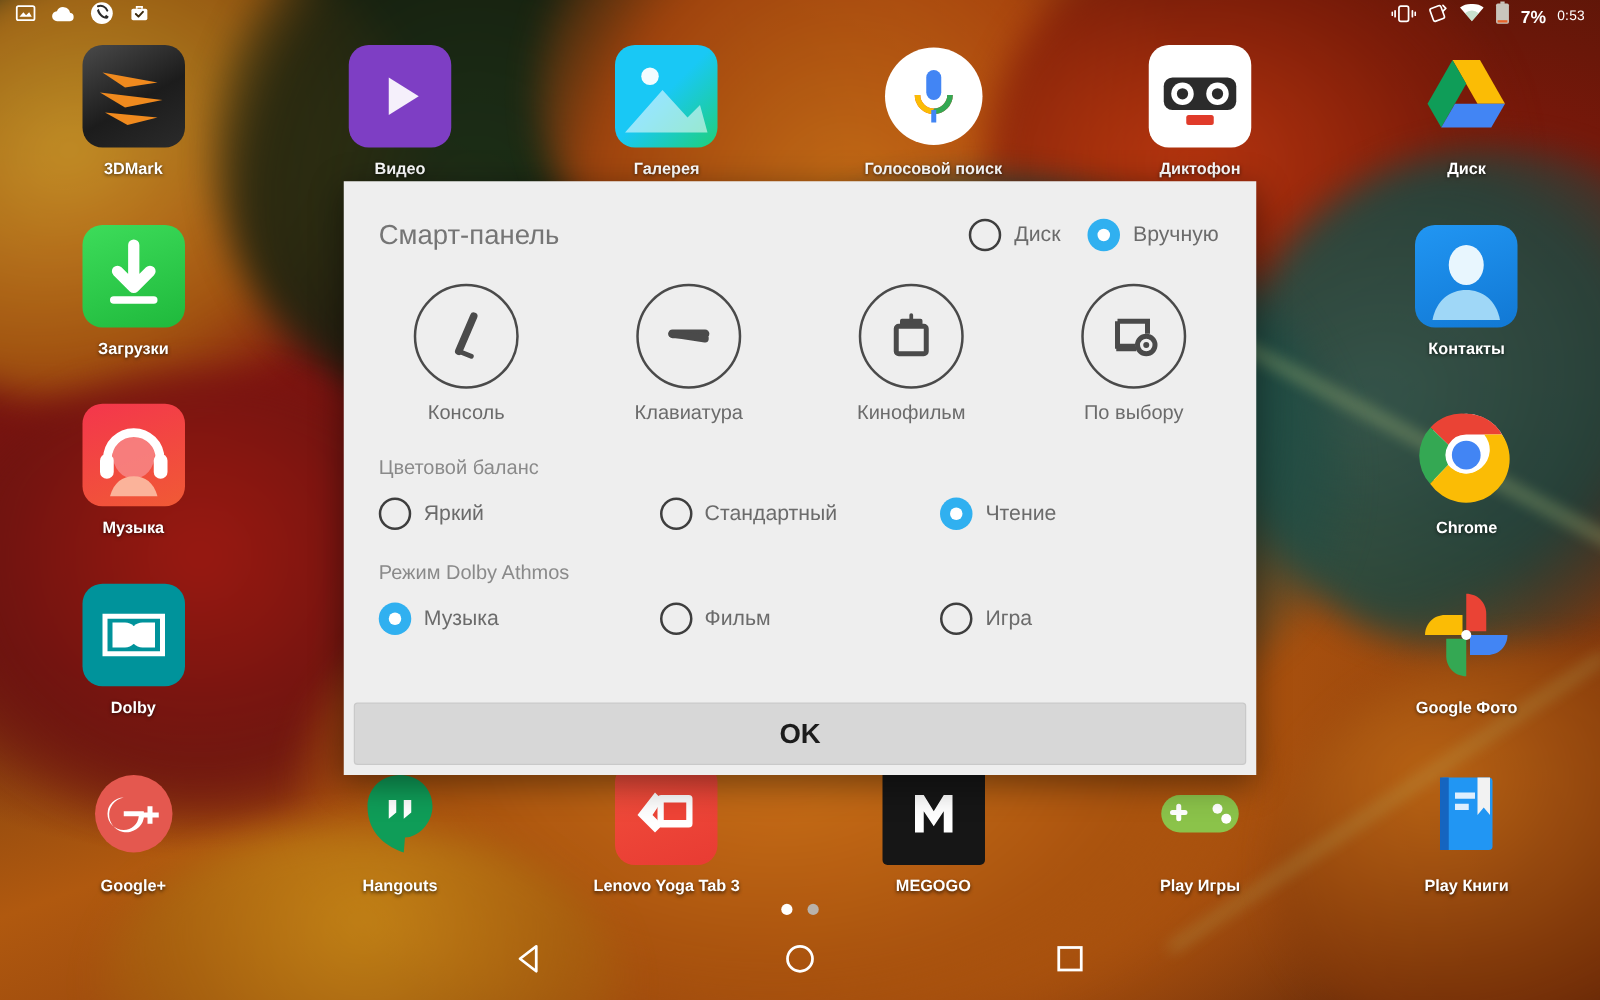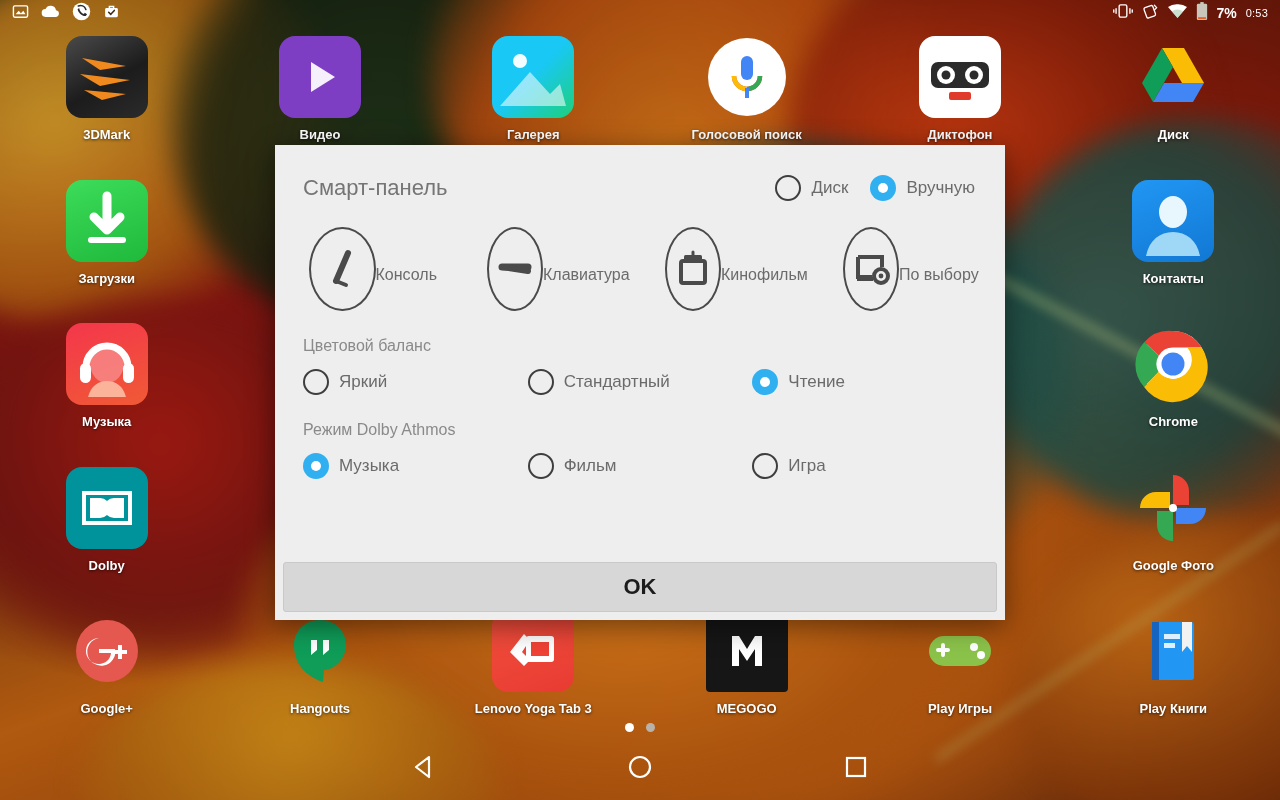--- a/index.html
+++ b/index.html
@@ -114,21 +114,21 @@
   .radio {
     width: 26px; height: 26px; border-radius: 50%; flex: none;
     border: 2px solid #3e3e3e; background: transparent;
     display: flex; align-items: center; justify-content: center;
   }
   .radio.sel { border: none; background: #30b0f0; width: 26px; height: 26px; }
   .radio.sel::after { content: ""; width: 10px; height: 10px; border-radius: 50%; background: #fff; }
   .radio-label { color: #6b6b6b; font-size: 17px; white-space: nowrap; }
 
   .modes { display: flex; justify-content: space-between; margin-top: 26px; padding: 0 6px; }
-  .mode { display: flex; flex-direction: row; align-items: center; width: 128px; }
+  .mode { display: flex; flex-direction: column; align-items: center; width: 128px; }
   .mode-circ {
     width: 84px; height: 84px; border-radius: 50%;
     border: 2px solid #4a4a4a; background: transparent;
     display: flex; align-items: center; justify-content: center;
   }
   .mode.sel .mode-circ { border: none; background: #30b0f0; }
   .mode-label { margin-top: 11px; color: #6b6b6b; font-size: 16px; white-space: nowrap; }
   .mode.sel .mode-label { color: #6b6b6b; }
 
   .section-title { color: #8a8a8a; font-size: 16px; margin-top: 26px; margin-bottom: 4px; }

